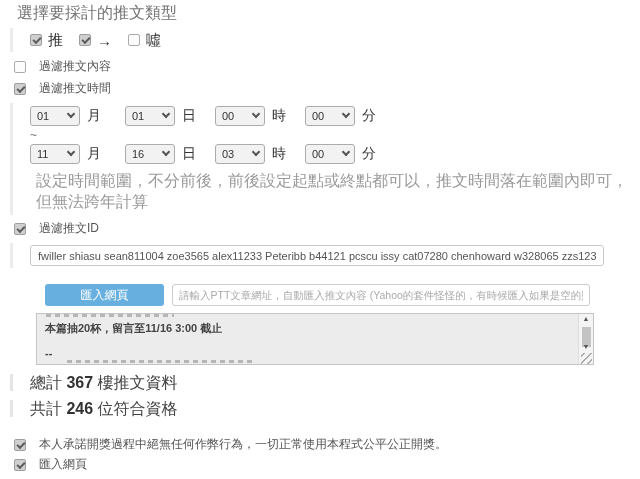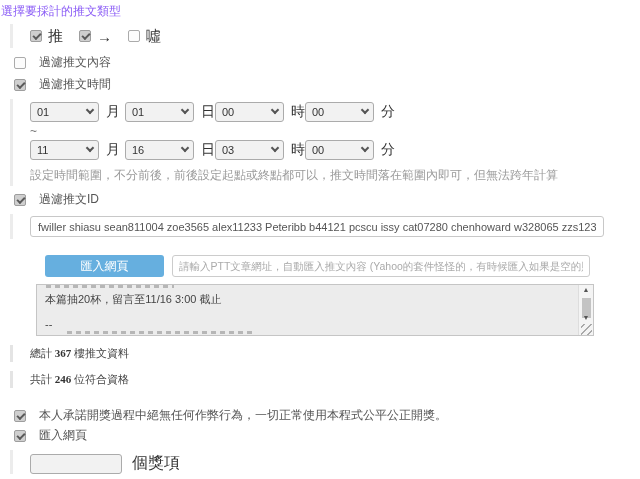--- a/index.html
+++ b/index.html
@@ -5,21 +5,21 @@
   * { margin:0; padding:0; box-sizing:border-box; }
   html,body { width:640px; height:479px; overflow:hidden; }
   body {
     background:#fff;
     font-family:"Liberation Sans","DejaVu Sans",sans-serif;
     color:#555;
     position:relative;
   }
   .page { position:relative; width:640px; height:479px; padding-top:3px; }
 
-  .sec-title { font-size:12px; color:#8b5cf6; margin:0 0 4px 1px; }
+  .sec-title { font-size:16px; color:#737373; margin:0 0 4px 17px; }
 
   
   .indent { margin-left:10px; border-left:3px solid #ececec; padding-left:17px; }
 
   
   .cb {
     display:inline-block; width:12px; height:12px; flex:0 0 12px;
     border:1px solid #ababab; border-radius:2px; background:#fcfcfc;
     position:relative; vertical-align:-2px;
   }
@@ -34,36 +34,36 @@
   .type-row { display:flex; align-items:center; height:24px; margin-bottom:7px; }
   .type-opt { display:inline-flex; align-items:center; margin-right:16px; cursor:pointer; }
   .type-opt .lbl { font-size:15px; color:#333; margin-left:6px; }
 
   .filter-row { display:flex; align-items:center; margin:0 0 7px 14px; height:15px; }
   .filter-row .lbl { font-size:12px; color:#555; margin-left:13px; }
 
   
   .sel {
     display:inline-flex; align-items:center; justify-content:space-between;
-    width:69px; height:20px; padding:0 5px 0 6px;
+    width:50px; height:20px; padding:0 5px 0 6px;
     background:#f2f2f2; border:1px solid #ababab; border-radius:3px;
     font-size:11px; color:#333; cursor:pointer;
   }
   .chev {
     width:6px; height:6px; margin-top:-4px; flex:0 0 6px;
     border-right:2px solid #555; border-bottom:2px solid #555;
     transform:rotate(45deg);
   }
   .time-block { padding-top:2px; padding-bottom:2px; margin-bottom:6px; }
   .time-row { display:flex; align-items:center; height:22px; }
   .tgroup { display:flex; align-items:center; width:95px; }
   .tgroup.g2 { width:90px; } .tgroup.g3 { width:90px; }
   .tgroup .unit { font-size:14px; color:#333; margin-left:7px; }
   .tilde { font-size:12px; color:#777; height:14px; line-height:14px; margin:1px 0; }
-  .note { font-size:12px; color:#9a9a9a; margin-top:6px; }
+  .note { font-size:16px; color:#9a9a9a; margin-top:6px;margin-left:6px; }
 
   .id-block { margin-bottom:8px; padding-top:2px; padding-bottom:2px; }
   .id-input {
     width:574px; height:21px; border:1px solid #c8c8c8; border-radius:3px;
     font-size:11px; color:#555; padding:0 7px; background:#fff; outline:none;
     font-family:"Liberation Sans","DejaVu Sans",sans-serif;
   }
 
   .import-row { display:flex; align-items:center; margin:16px 0 0 45px;border-radius:11px; }
   .btn {
@@ -74,21 +74,21 @@
   .import-input {
     width:418px; height:22px; margin-left:8px; border:1px solid #ccc; border-radius:3px;
     font-size:10.5px; padding:0 6px; color:#555; outline:none;
     font-family:"Liberation Sans","DejaVu Sans",sans-serif;
   }
   .import-input::placeholder { color:#aaa; }
 
   .textbox {
     position:relative; margin:7px 0 0 36px; width:558px; height:52px;
     background:#ececec; border:1px solid #c5c5c5;
-    font-size:11px; color:#444; overflow:hidden; cursor:text;
+    font-size:11px; color:#444; overflow:hidden; cursor:text;font-weight:bold;
   }
   .tline1 { margin:7px 0 0 8px; white-space:nowrap; }
   .tline2 { position:absolute; left:8px; bottom:5px; }
   .smudge { position:absolute; height:3px; opacity:.55;
     background:repeating-linear-gradient(90deg,#8a8a8a 0 5px,transparent 5px 9px); }
   .smudge.s1 { top:0; left:9px; width:128px; }
   .smudge.s2 { bottom:1px; left:30px; width:185px; }
   .sbar {
     position:absolute; top:0; right:0; bottom:0; width:15px;
     background:#f4f4f4; border-left:1px solid #ddd;
@@ -96,21 +96,21 @@
   }
   .sarrow { font-size:7px; color:#555; line-height:10px; height:10px; cursor:pointer; }
   .sarrow.down { position:absolute; bottom:12px; }
   .sthumb { width:9px; height:20px; background:#c3c3c3; margin-top:3px; cursor:grab; }
   .grip {
     position:absolute; right:1px; bottom:0; width:11px; height:11px; cursor:nwse-resize;
     background:repeating-linear-gradient(135deg,transparent 0 2px,#a9a9a9 2px 3px,transparent 3px 5px);
   }
 
   .stat { margin:9px 0 0 10px; border-left:3px solid #e4e4e4; padding-left:17px;
-    font-size:11px; color:#444; height:17px; line-height:17px;font-family:Liberation Serif, serif; }
+    font-size:16px; color:#444; height:17px; line-height:17px; }
   .stat b { color:#333; }
 
   .pledge-row { margin-top:20px; margin-bottom:5px; }
   .count-block { margin-top:3px; padding-top:3px; }
   .count-row { display:flex; align-items:center; }
   .count-sel { width:92px; }
   .count-unit { font-size:16px; color:#333; margin-left:10px; }
 </style>
 </head>
 <body>

